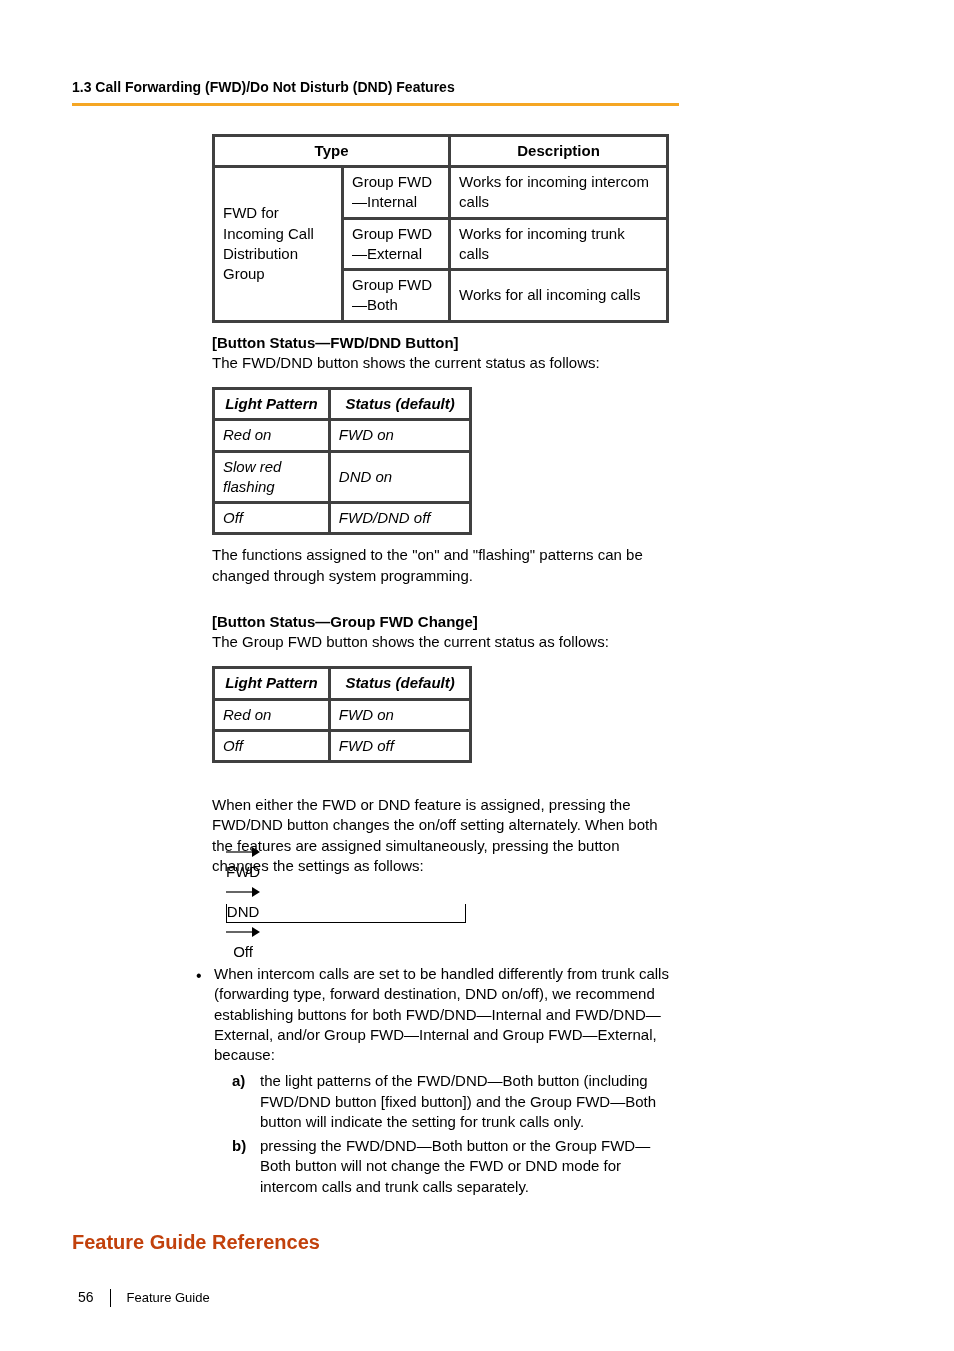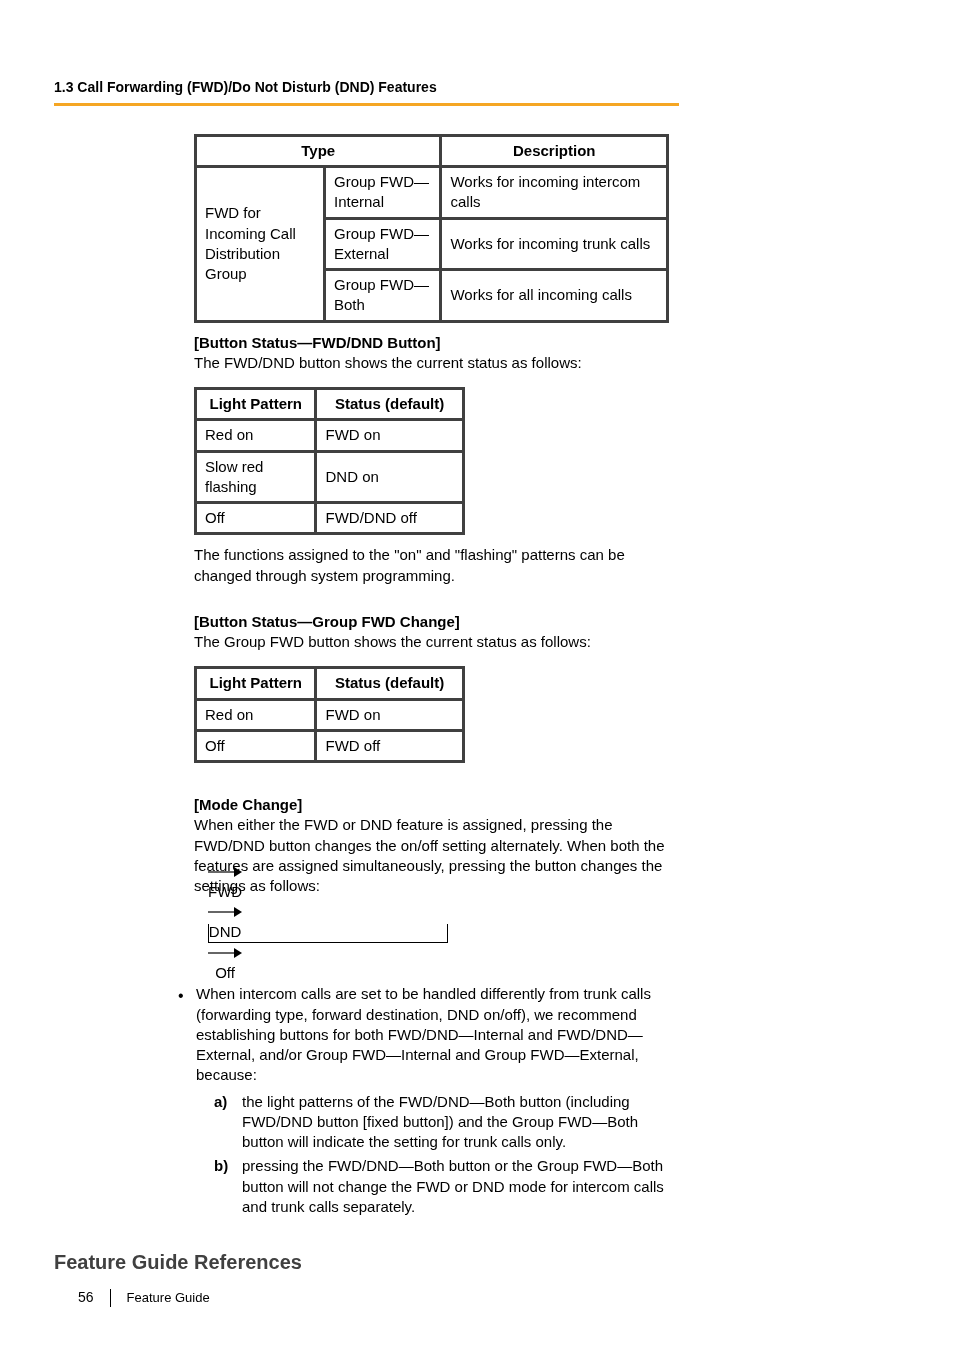--- a/index.html
+++ b/index.html
@@ -8,21 +8,21 @@
     background: #ffffff;
     font-family: Arial, Helvetica, sans-serif;
     color: #000;
     font-size: 15px;
     line-height: 1.35;
   }
   .page {
     width: 757px;
     min-height: 1351px;
     box-sizing: border-box;
-    padding: 78px 78px 40px 54px;
+    padding: 78px 78px 40px 72px;
     position: relative;
   }
   .section-line {
     font-weight: bold;
     font-size: 14px;
     padding-bottom: 6px;
   }
   .accent-bar {
     height: 3px;
     background: #f5a623;
@@ -45,20 +45,21 @@
   }
   th {
     font-weight: bold;
     text-align: center;
   }
   .table-wide {
     width: 100%;
   }
   .table-narrow {
     width: 57%;
+    font-style: italic;
   }
   .sub-heading {
     font-weight: bold;
   }
   .para {
     margin-bottom: 4px;
   }
   .spacer-s { height: 10px; }
   .spacer-m { height: 22px; }
   .mode-diagram {
@@ -117,21 +118,21 @@
     margin-left: 18px;
   }
   .sub-marker {
     width: 28px;
     font-weight: bold;
   }
   .sub-text {
     flex: 1;
   }
   .ref-heading {
-    color: #404040;
+    color: #c2410c;
     font-size: 20px;
     font-weight: bold;
     margin-top: 28px;
     margin-bottom: 10px;
   }
   .ref-list div {
     margin-left: 62px;
     margin-bottom: 2px;
   }
   .footer {
@@ -236,21 +237,20 @@
         <tr>
           <td>Off</td>
           <td>FWD off</td>
         </tr>
       </tbody>
     </table>
 
     <div class="spacer-m"></div>
     <div class="spacer-s"></div>
 
-    <div class="sub-heading">[Mode Change]</div>
     <div class="para">When either the FWD or DND feature is assigned, pressing the FWD/DND button changes the on/off setting alternately. When both the features are assigned simultaneously, pressing the button changes the settings as follows:</div>
 
     <div class="mode-diagram">
       <div class="md-top">
         <svg class="arrow-svg" width="34" height="12" viewBox="0 0 34 12">
             <line x1="0" y1="6" x2="26" y2="6" stroke="#000" stroke-width="1.2"></line>
             <polygon points="26,1 34,6 26,11" fill="#000"></polygon>
           </svg>
         <span class="mode-label">FWD</span>
         <svg class="arrow-svg" width="34" height="12" viewBox="0 0 34 12">

